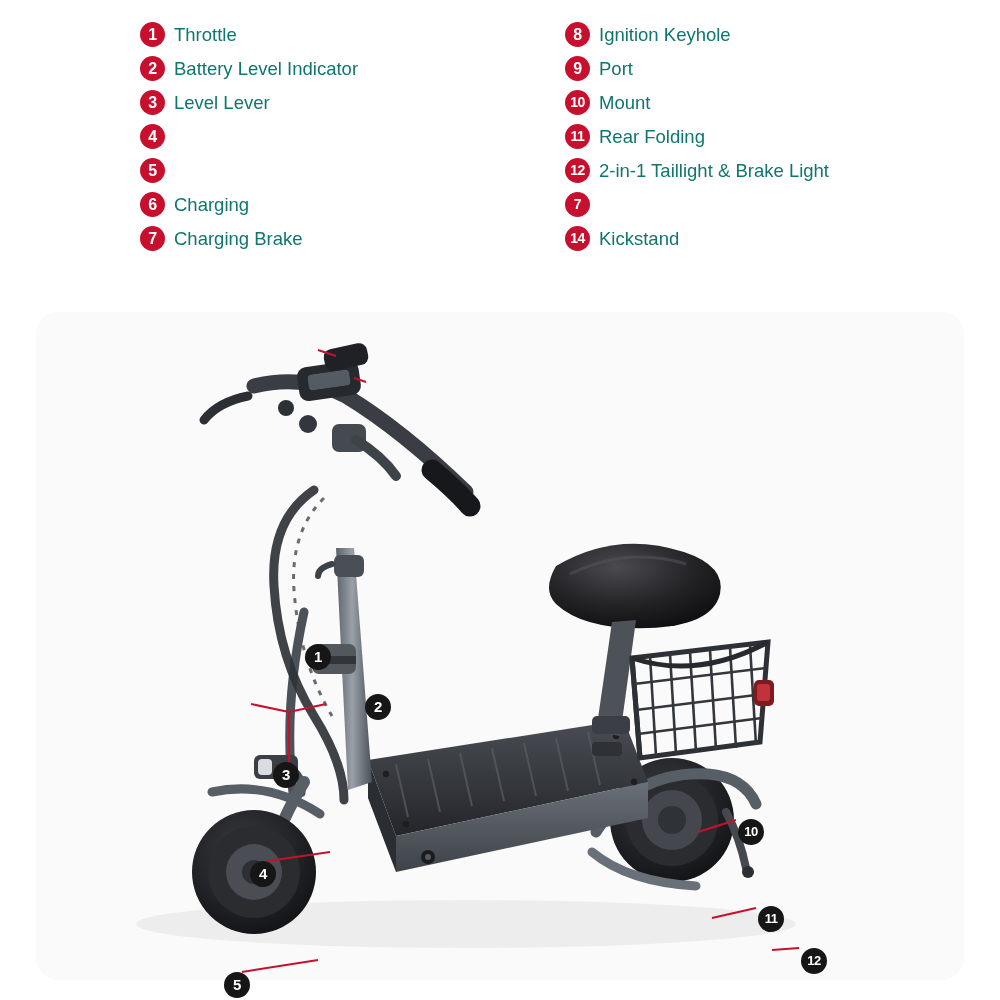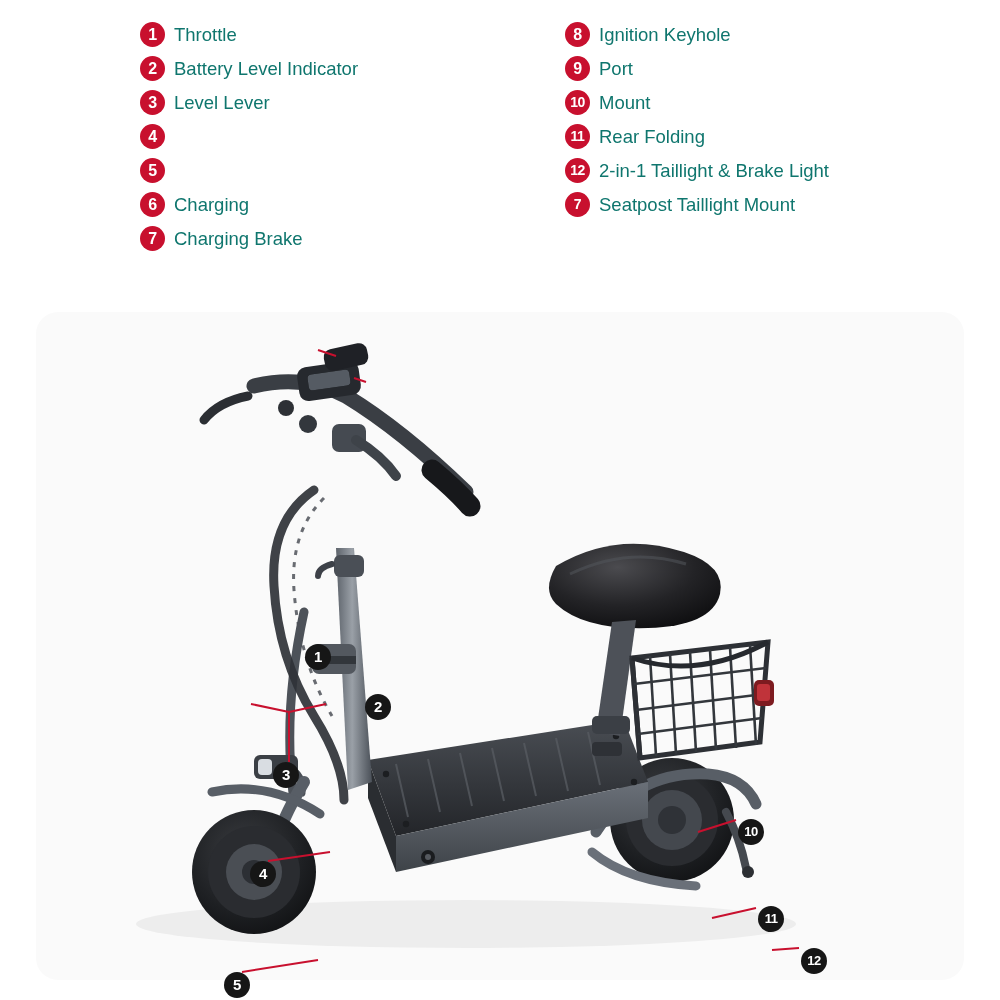--- a/index.html
+++ b/index.html
@@ -141,21 +141,24 @@
       <div class="legend-item">
         <div class="badge two-digit">11</div>
         <div class="legend-label">Rear Folding</div>
       </div>
       <div class="legend-item">
         <div class="badge two-digit">12</div>
         <div class="legend-label">2-in-1 Taillight &amp; Brake Light</div>
       </div>
       <div class="legend-item">
         <div class="badge two-digit">7</div>
-        <div class="legend-label">Seatpost Taillight Mount</div>
+      </div>
+      <div class="legend-item">
+        <div class="badge two-digit">14</div>
+        <div class="legend-label">Kickstand</div>
       </div>
     </div>
   </div>
 
   <div class="figure-panel">
 
     <svg class="figure-svg" viewBox="0 0 928 668">
       <defs>
         <linearGradient id="gMetal" x1="0" y1="0" x2="1" y2="0">
           <stop offset="0%" stop-color="#5d636b"></stop>

